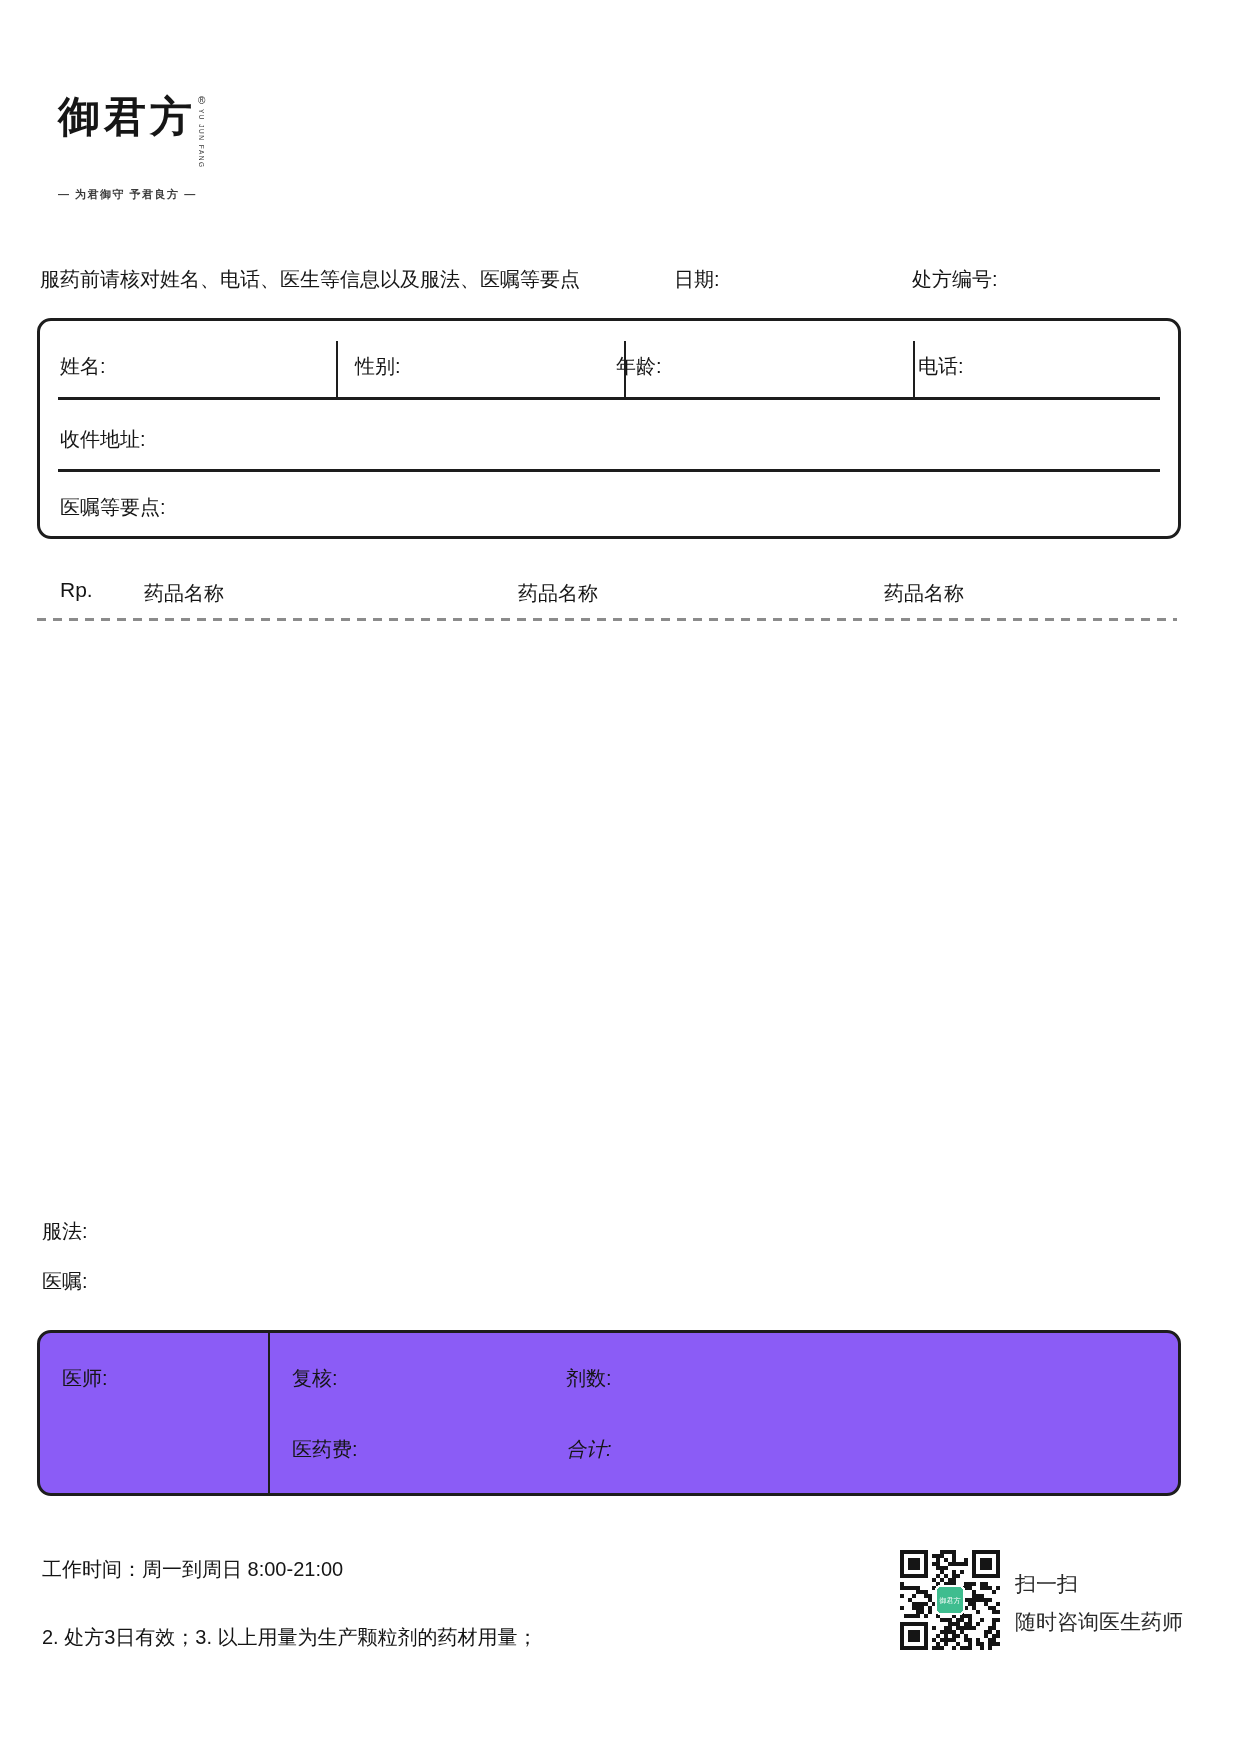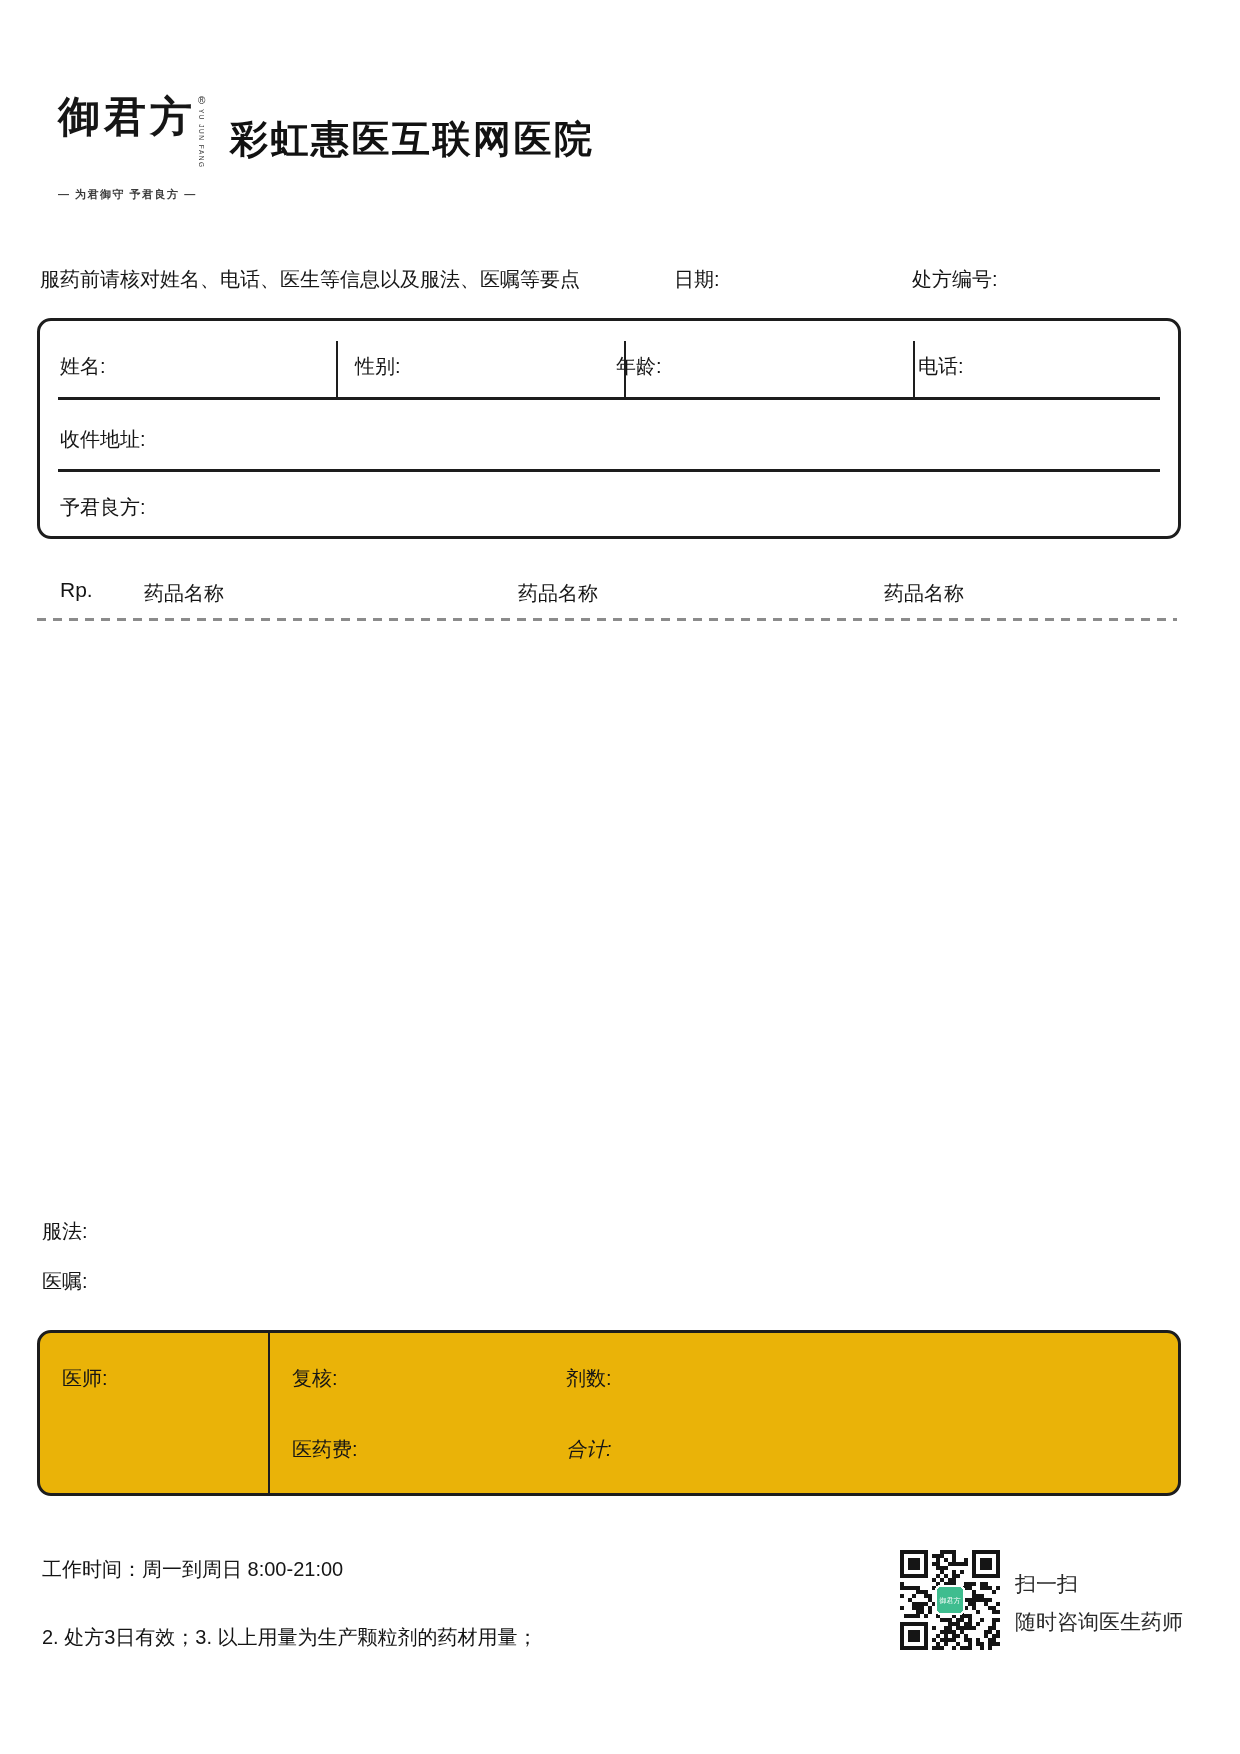--- a/index.html
+++ b/index.html
@@ -61,21 +61,21 @@
   .dashed-line{
     position:absolute;left:37px;top:618px;width:1140px;height:3px;
     background:repeating-linear-gradient(90deg,#8b8b8b 0 9px,transparent 9px 16px);
   }
   
   .usage-label{position:absolute;left:42px;top:1218px;font-size:20px;color:#151515;}
   .advice-label{position:absolute;left:42px;top:1268px;font-size:20px;color:#151515;}
   
   .signoff-box{
     position:absolute;left:37px;top:1330px;width:1144px;height:166px;
-    border:3px solid #1d1d1d;border-radius:14px;box-sizing:border-box;background:#eab308;
+    border:3px solid #1d1d1d;border-radius:14px;box-sizing:border-box;background:#8b5cf6;
   }
   .signoff-box .label{position:absolute;font-size:20px;color:#151515;white-space:nowrap;}
   .lbl-physician{left:22px;top:32px;}
   .lbl-review{left:252px;top:32px;}
   .lbl-doses{left:526px;top:32px;}
   .lbl-fee{left:252px;top:103px;}
   .lbl-total{left:526px;top:103px;font-style:italic;}
   .signoff-vdiv{position:absolute;left:228px;top:0;bottom:0;width:2px;background:#1d1d1d;}
   
   .work-hours{position:absolute;left:42px;top:1556px;font-size:20px;color:#151515;white-space:nowrap;}
@@ -93,38 +93,37 @@
   <div class="logo-block">
     <div class="logo-row">
       <span class="logo-text">御君方</span>
       <span class="logo-mark-col">
         <span class="reg-mark">®</span>
         <span class="logo-vert">YU JUN FANG</span>
       </span>
     </div>
     <div class="tagline">— 为君御守 予君良方 —</div>
   </div>
-  <div class="hospital-name">彩虹惠医互联网医院</div>
 
   <div class="notice">服药前请核对姓名、电话、医生等信息以及服法、医嘱等要点</div>
   <div class="date-label">日期:</div>
   <div class="rx-label">处方编号:</div>
 
   <div class="patient-box">
     <span class="label lbl-name">姓名:</span>
     <span class="label lbl-gender">性别:</span>
     <span class="label lbl-age">年龄:</span>
     <span class="label lbl-phone">电话:</span>
     <div class="vdiv v1"></div>
     <div class="vdiv v2"></div>
     <div class="vdiv v3"></div>
     <div class="hline h1"></div>
     <span class="label lbl-address">收件地址:</span>
     <div class="hline h2"></div>
-    <span class="label lbl-diagnosis">予君良方:</span>
+    <span class="label lbl-diagnosis">医嘱等要点:</span>
   </div>
 
   <div class="rp-label">Rp.</div>
   <div class="drug-col c1">药品名称</div>
   <div class="drug-col c2">药品名称</div>
   <div class="drug-col c3">药品名称</div>
   <div class="dashed-line"></div>
 
   <div class="usage-label">服法:</div>
   <div class="advice-label">医嘱:</div>

